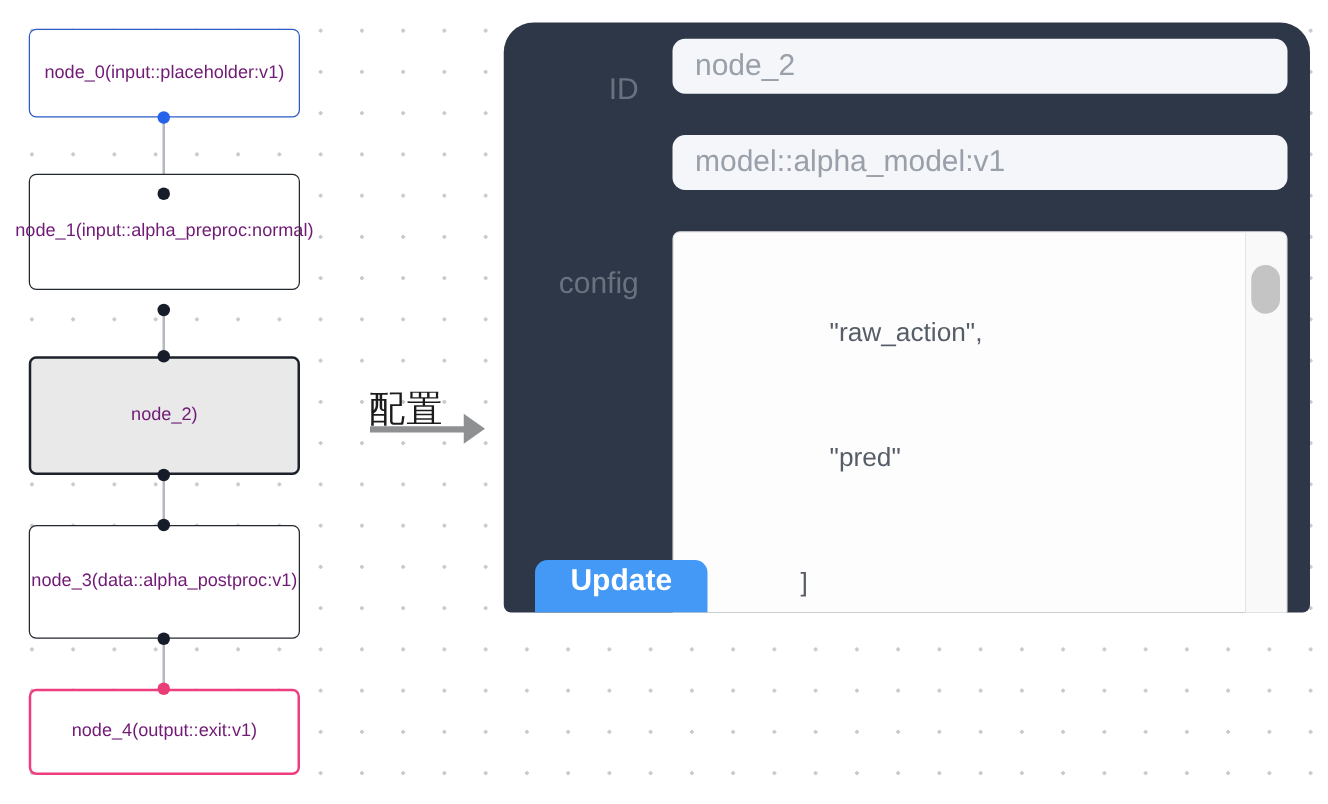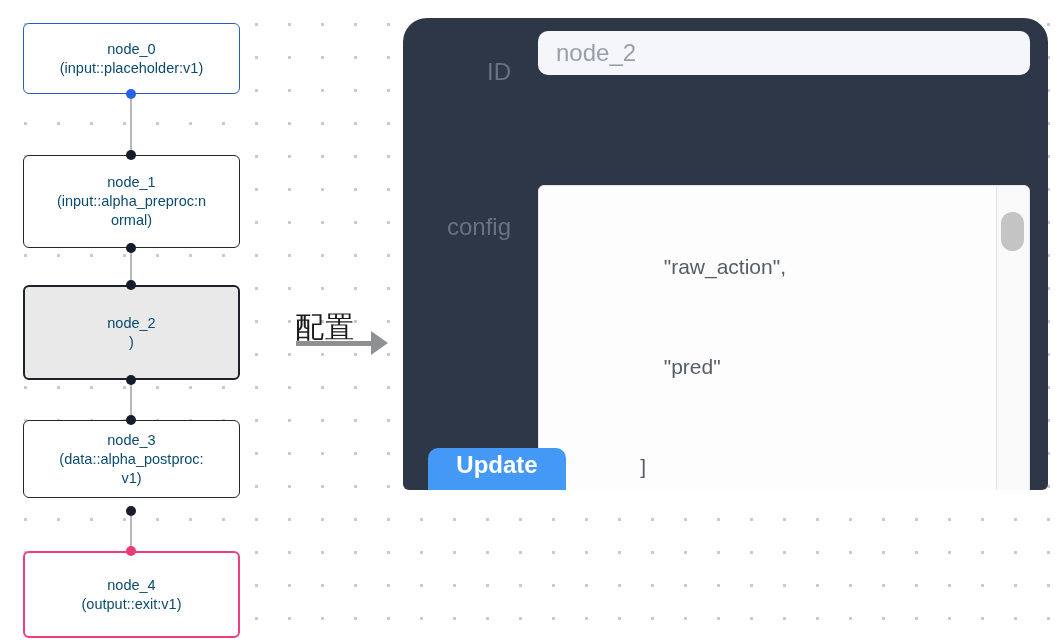--- a/index.html
+++ b/index.html
@@ -11,29 +11,29 @@
     background-color: #ffffff;
     background-image: radial-gradient(circle, #c7c9ce 1.4px, transparent 1.6px);
     background-size: 33px 33px;
     background-position: 9px 8px;
   }
 
   
   .node {
     position: absolute; left: 23px; width: 217px;
     background: #ffffff; border: 1.5px solid #23272f; border-radius: 6px;
-    display: flex; flex-direction: column; align-items: center; justify-content: center;
-    font-size: 14.5px; line-height: 19px; color: #0c4a6e; text-align: center;
+    display: flex; flex-direction: row; align-items: center; justify-content: center;
+    font-size: 14.5px; line-height: 19px; color: #701a75; text-align: center;
     z-index: 2;
   }
   .node-0 { top: 23px;  height: 71px; border-color: #2b5bc7; }
-  .node-1 { top: 155px; height: 93px; }
+  .node-1 { top: 139px; height: 93px; }
   .node-2 { top: 285px; height: 95px; background: #e9e9ea; border-width: 2px; border-color: #1d212a; }
-  .node-3 { top: 420px; height: 78px; }
-  .node-4 { top: 551px; height: 87px; border-color: #ee3d80; border-width: 2px; }
+  .node-3 { top: 420px; height: 91px; }
+  .node-4 { top: 551px; height: 69px; border-color: #ee3d80; border-width: 2px; }
 
   .edge {
     position: absolute; left: 130px; width: 2px; background: #b6b8bd; z-index: 1;
   }
   .edge-0 { top: 94px;  height: 61px; }
   .edge-1 { top: 248px; height: 37px; }
   .edge-2 { top: 380px; height: 40px; }
   .edge-3 { top: 511px; height: 40px; }
 
   .handle {
@@ -156,20 +156,21 @@
 
   <div class="transition-label">配置</div>
   <div class="arrow-line"></div>
   <div class="arrow-head"></div>
 
   <div class="panel">
 
     <div class="panel-label label-id">ID</div>
     <input class="panel-input input-id" type="text" value="node_2" style="">
 
+    <input class="panel-input input-type" type="text" value="model::alpha_model:v1" style="">
 
     <div class="panel-label label-config">config</div>
 
     <div class="config-box">
       <div class="config-text">
         <div class="config-line">                    "raw_action",</div>
         <div class="config-line">                    "pred"</div>
         <div class="config-line">                ]</div>
         
         

